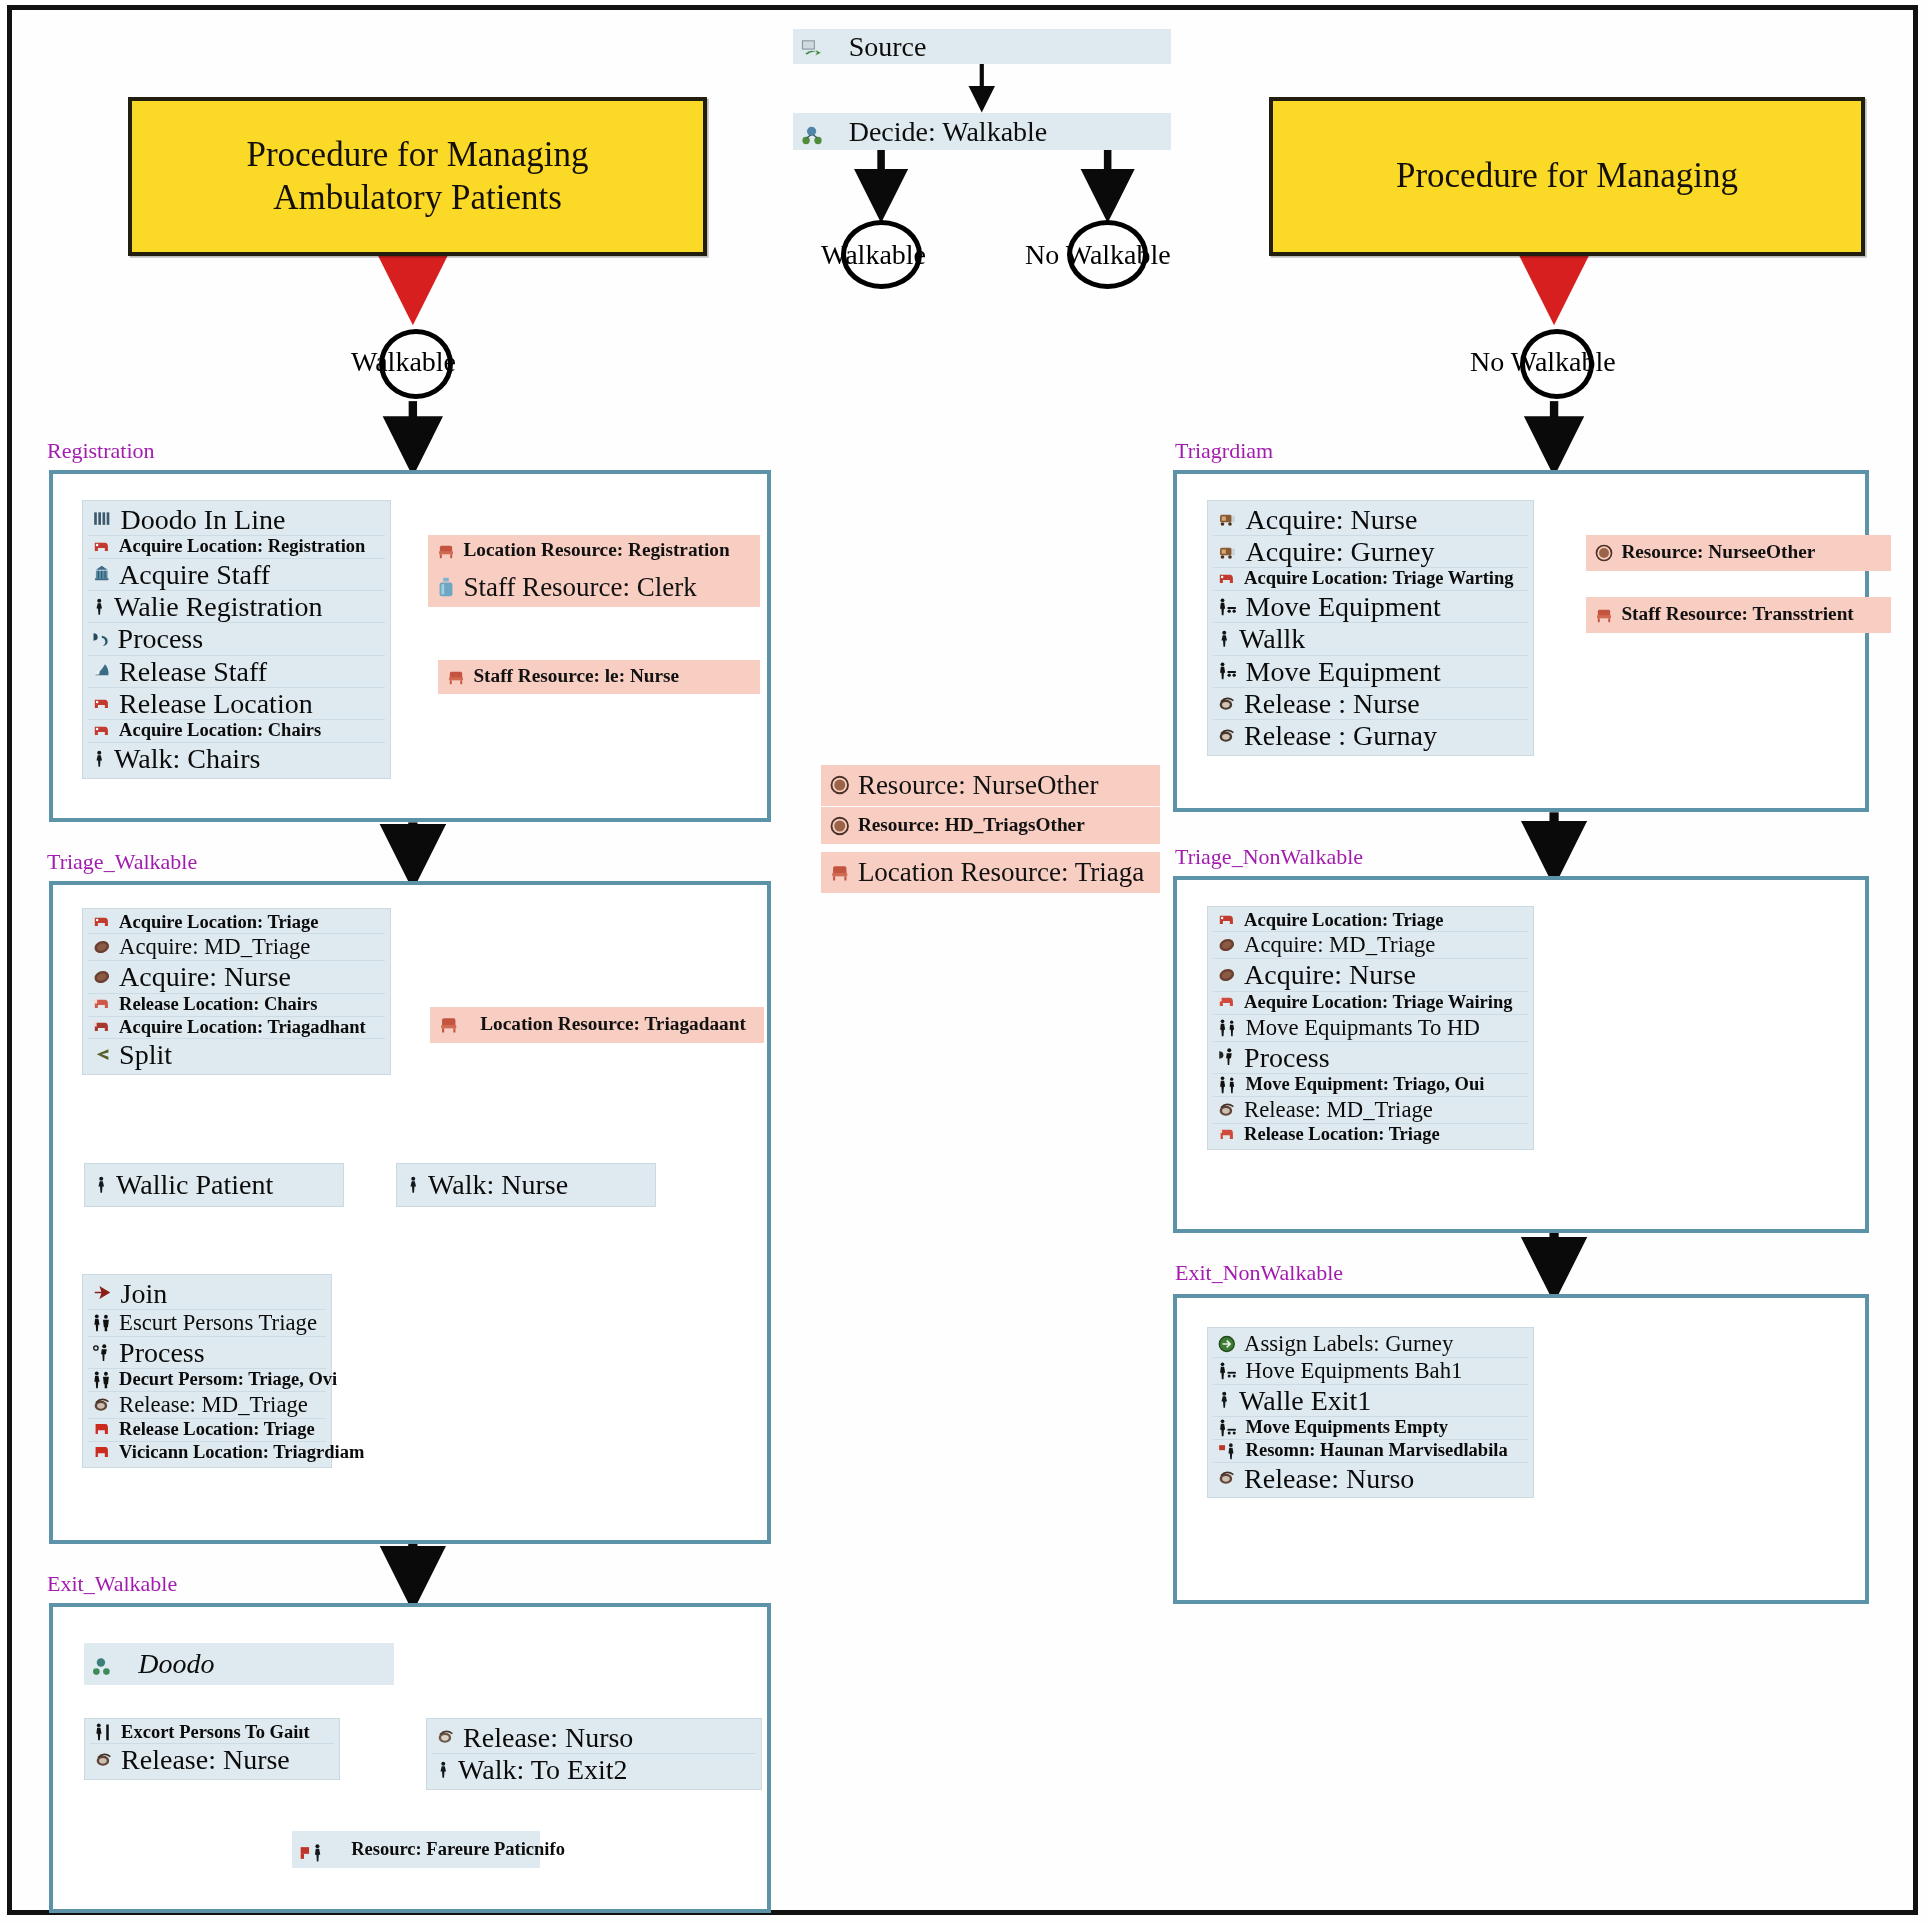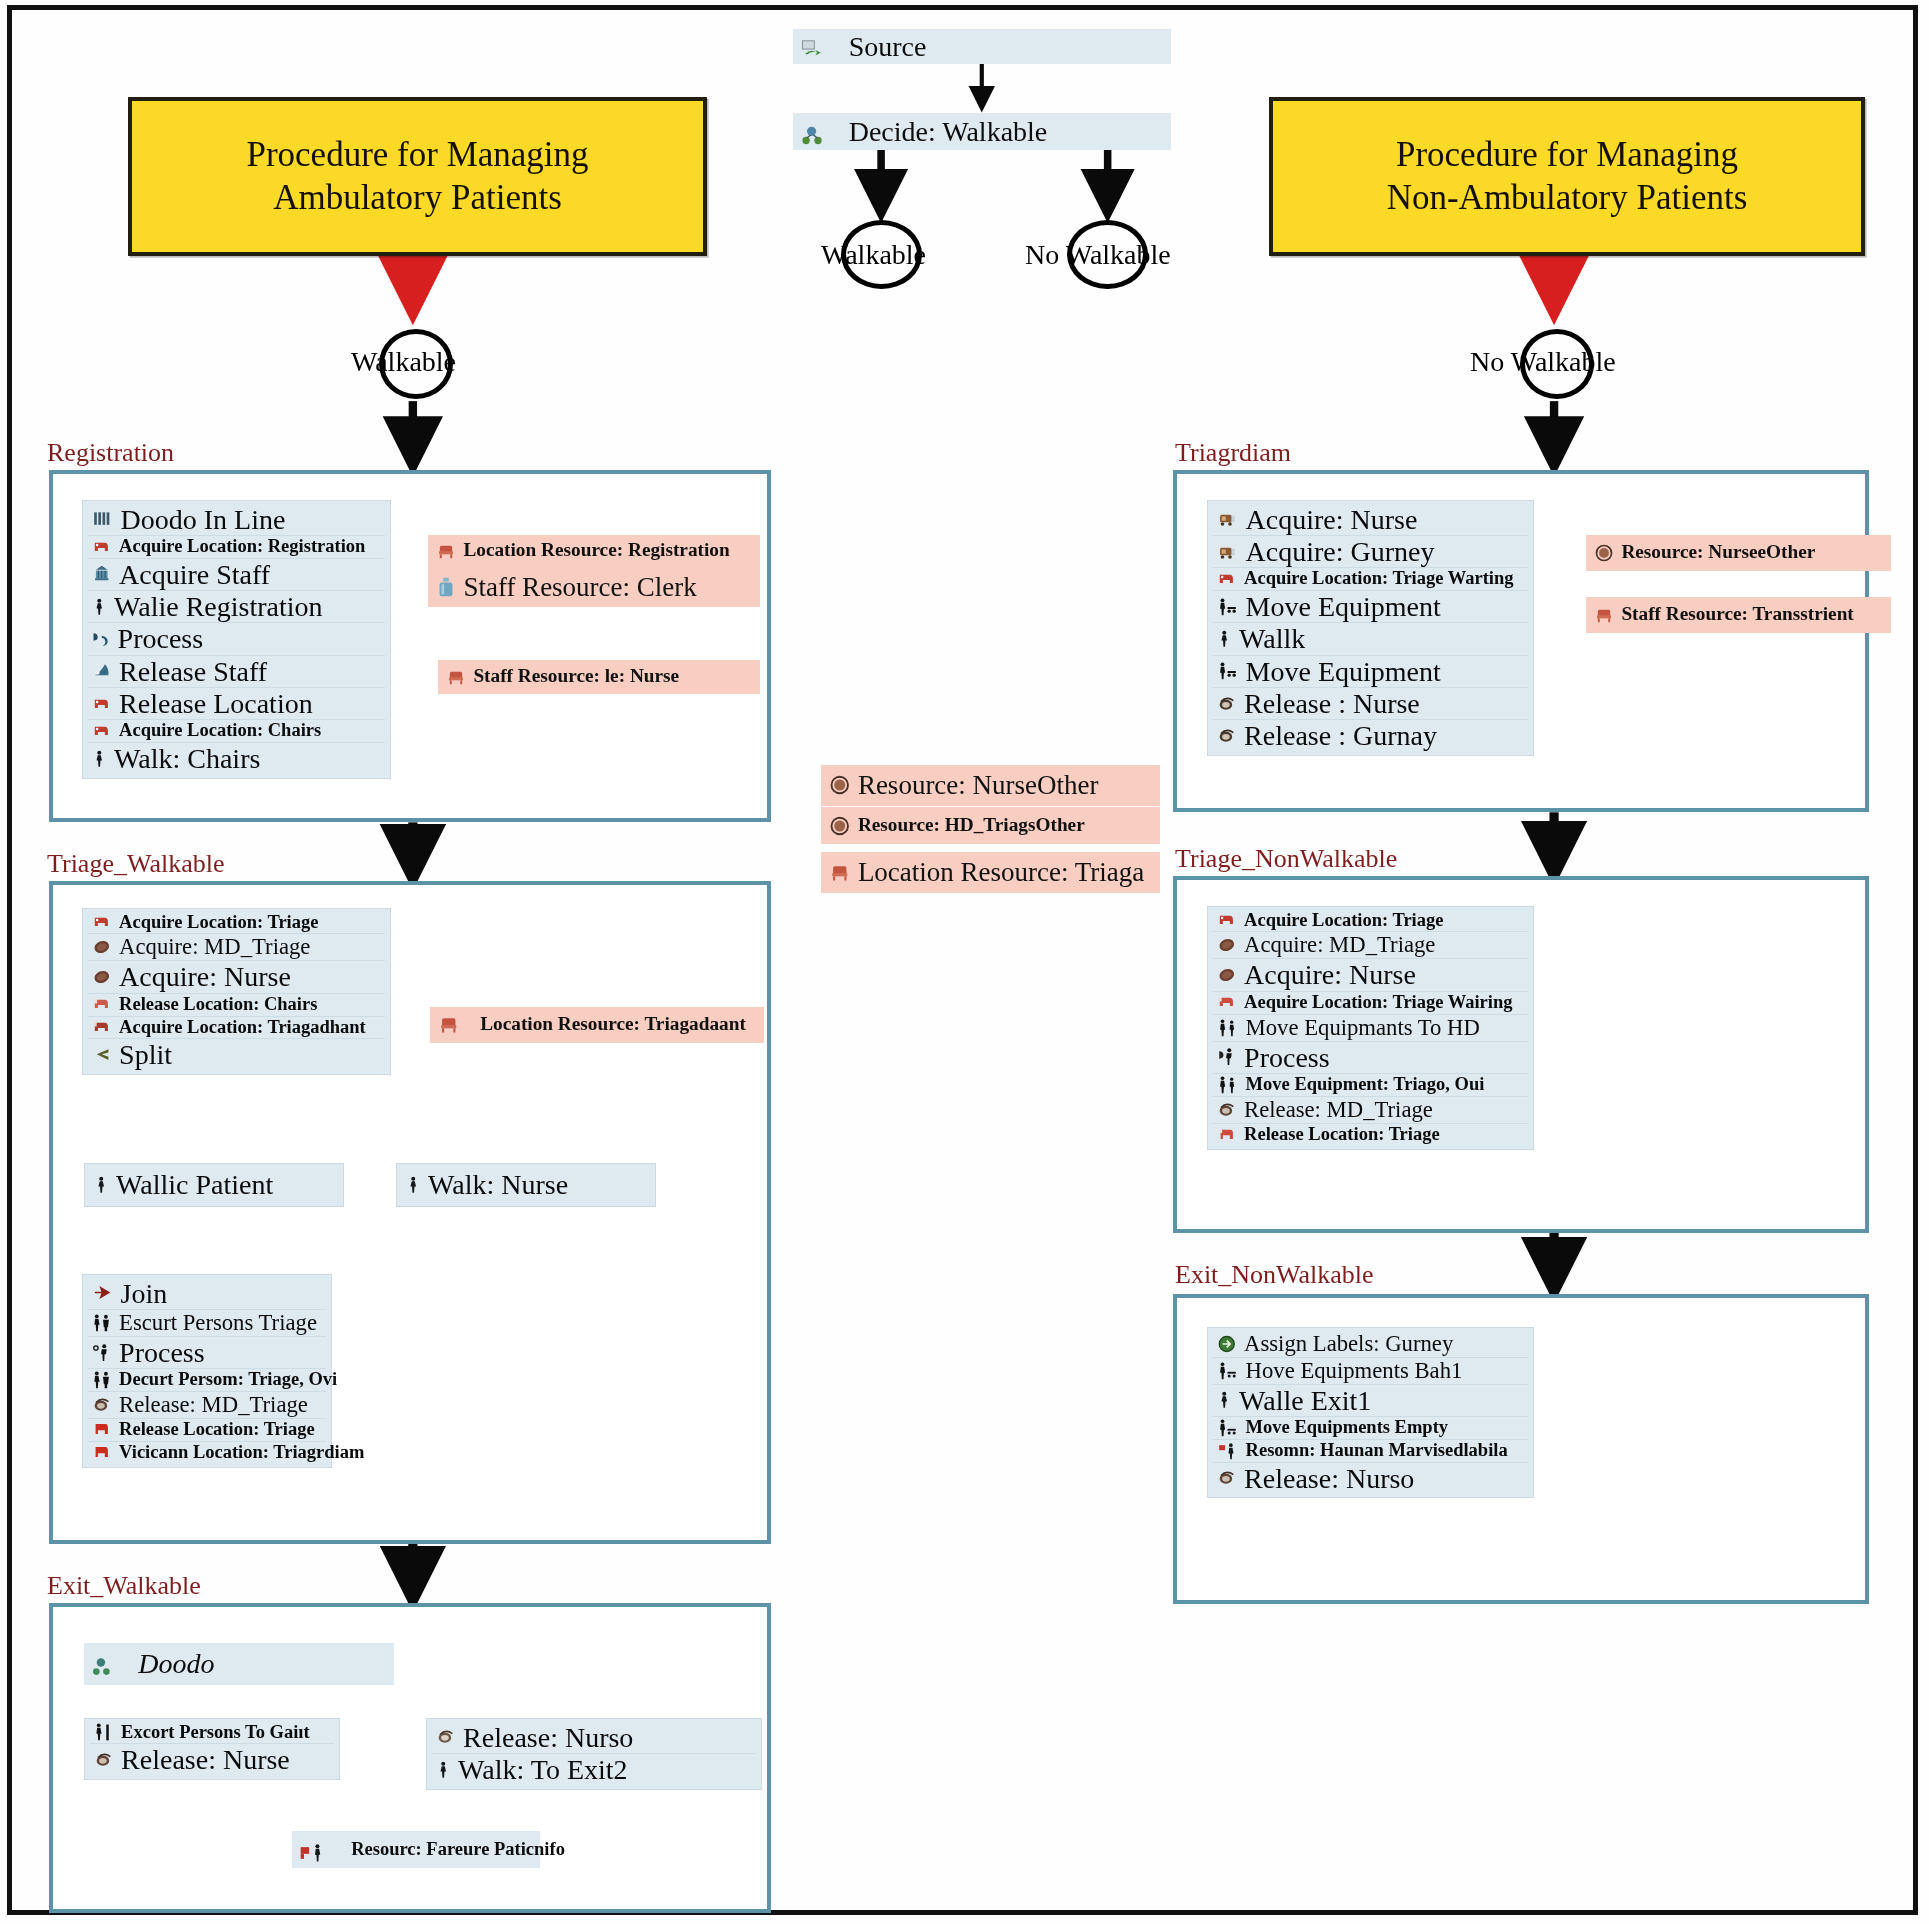--- a/index.html
+++ b/index.html
@@ -36,21 +36,21 @@
 
   
   .res{background:#f8cec2;display:flex;align-items:center;gap:6.7px;
     padding:0.8px 6.7px;white-space:nowrap;}
   .res .lbl{color:#111;}
   .res.big .lbl{font-size:27px;}
   .res.small .lbl{font-size:19.3px;font-weight:bold;}
 
   
   .panel{border:4.2px solid #5d93a8;background:#ffffff;}
-  .panel-label{position:absolute;font-size:26px;color:#7f1d1d;white-space:nowrap;}
+  .panel-label{position:absolute;font-size:22px;color:#a21caf;white-space:nowrap;}
 
   
   .circle{border:5.9px solid #000;border-radius:50%;background:transparent;}
   .circle-text{position:absolute;font-size:28px;color:#000;white-space:nowrap;}
 
   
   svg.arrows{position:absolute;left:0;top:0;width:1930px;height:1925px;
     pointer-events:none;}
 
   
@@ -143,21 +143,20 @@
   <div class="abs circle" style="left:1067px;top:220px;width:81px;height:69px;"></div>
   <div class="circle-text" style="left:1025px;top:239px;">No Walkable</div>
 
   <div class="abs title-plate" style="left:128px;top:97px;width:579px;height:159px;flex-direction:column;">
     <span>Procedure for Managing</span>
     <span>Ambulatory Patients</span>
   </div>
 
   <div class="abs title-plate" style="left:1269px;top:97px;width:596px;height:159px;flex-direction:column;">
     <span>Procedure for Managing</span>
-    <span>Non-Ambulatory Patients</span>
   </div>
 
   <div class="abs circle" style="left:379px;top:329px;width:74px;height:70px;"></div>
   <div class="circle-text" style="left:351px;top:346px;">Walkable</div>
 
   <div class="abs circle" style="left:1520px;top:329px;width:74px;height:70px;"></div>
   <div class="circle-text" style="left:1470px;top:346px;">No Walkable</div>
 
   <div class="panel-label" style="left:47px;top:438px;">Registration</div>
   <div class="abs panel" style="left:49px;top:470px;width:722px;height:352px;"></div>

